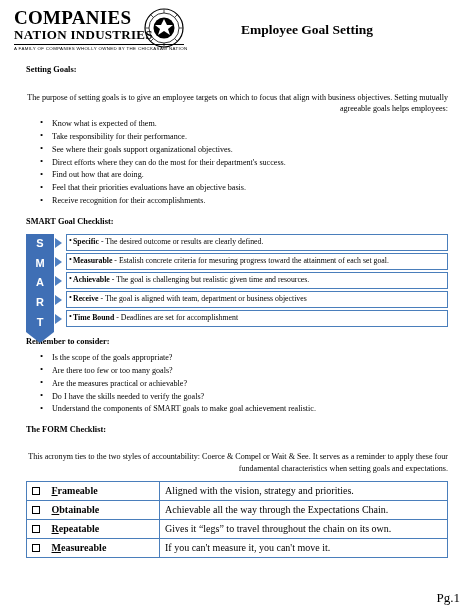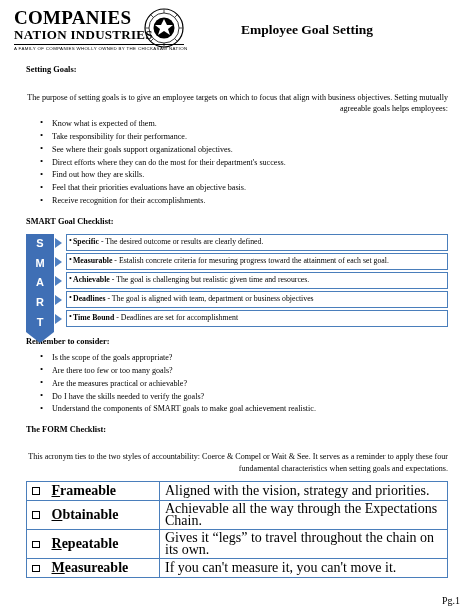--- a/index.html
+++ b/index.html
@@ -185,21 +185,21 @@
   .smart-badge .ltr {
     display: block;
     height: 19.6px;
     line-height: 19.6px;
   }
   
   table.form-table {
     border-collapse: collapse;
     width: 100%;
     margin-top: 6px;
-    font-size: 14px;
+    font-size: 10px;
   }
   table.form-table td {
     border: 1px solid #4a7ebb;
     padding: 2.5px 5px;
     vertical-align: middle;
     height: 13px;
   }
   td.form-left {
     width: 122px;
   }
@@ -213,21 +213,21 @@
     position: relative;
     top: -0.5px;
   }
   .u {
     text-decoration: underline;
   }
   .pgno {
     position: absolute;
     right: 14px;
     bottom: 7px;
-    font-size: 10px;
+    font-size: 13px;
   }
   b.ib { font-weight: bold; }
 </style>
 </head>
 <body>
 
 <div class="page">
 
   <div class="header">
     <div class="logo-block">
@@ -257,21 +257,21 @@
 
   <div class="content">
 
     <div class="sec-head">Setting Goals:</div>
     <p class="para">The purpose of setting goals is to give an employee targets on which to focus that align with business objectives.  Setting mutually agreeable goals helps employees:</p>
     <ul class="bullets">
       <li>Know what is expected of them.</li>
       <li>Take responsibility for their performance.</li>
       <li>See where their goals support organizational objectives.</li>
       <li>Direct efforts where they can do the most for their department's success.</li>
-      <li>Find out how they are skills.</li>
+      <li>Find out how that are doing.</li>
       <li>Feel that their priorities evaluations have an objective basis.</li>
       <li>Receive recognition for their accomplishments.</li>
     </ul>
 
     <div class="sec-head">SMART Goal Checklist:</div>
 
     <div class="smart">
       <div class="smart-badge">
         <span class="ltr">S</span>
         <span class="ltr">M</span>
@@ -303,21 +303,21 @@
             <span class="tri"></span>
           </div>
         <div class="smart-box"><b class="ib">Achievable</b><span> - The goal is challenging but realistic given time and resources.</span></div>
       </div>
 
       <div class="smart-row">
         <div class="smart-letter-col"></div>
         <div class="smart-arrow">
             <span class="tri"></span>
           </div>
-        <div class="smart-box"><b class="ib">Deadlines</b><span> - The goal is aligned with team, department or business objectives</span></div>
+        <div class="smart-box"><b class="ib">Receive</b><span> - The goal is aligned with team, department or business objectives</span></div>
       </div>
 
       <div class="smart-row">
         <div class="smart-letter-col"></div>
         <div class="smart-arrow">
             <span class="tri"></span>
           </div>
         <div class="smart-box"><b class="ib">Time Bound</b><span>  - Deadlines are set for accomplishment</span></div>
       </div>
     </div>

